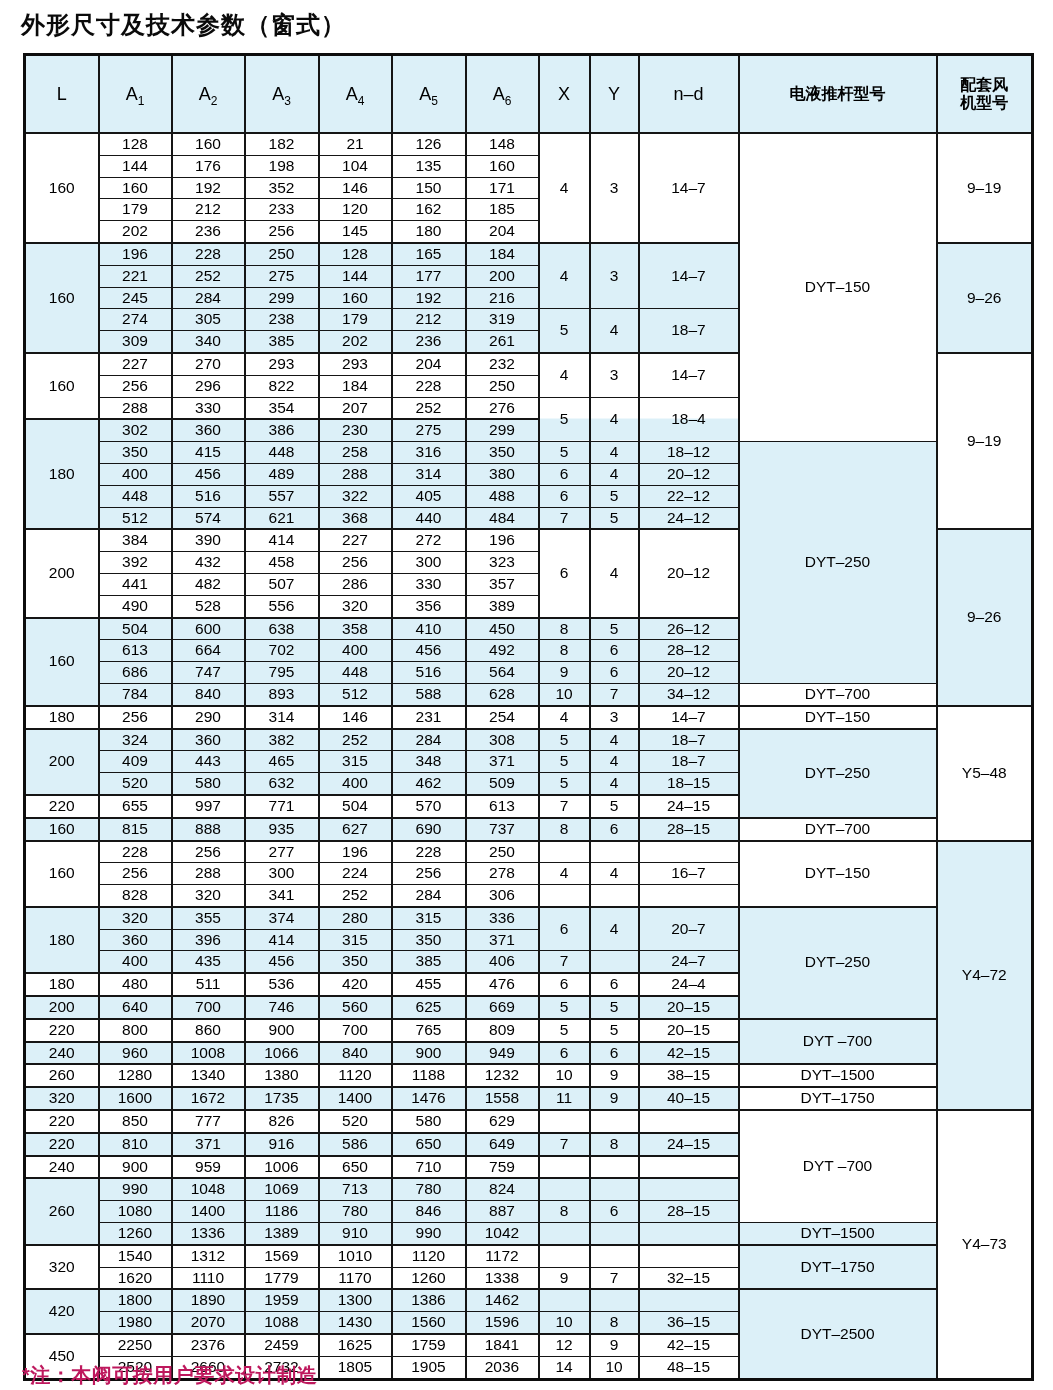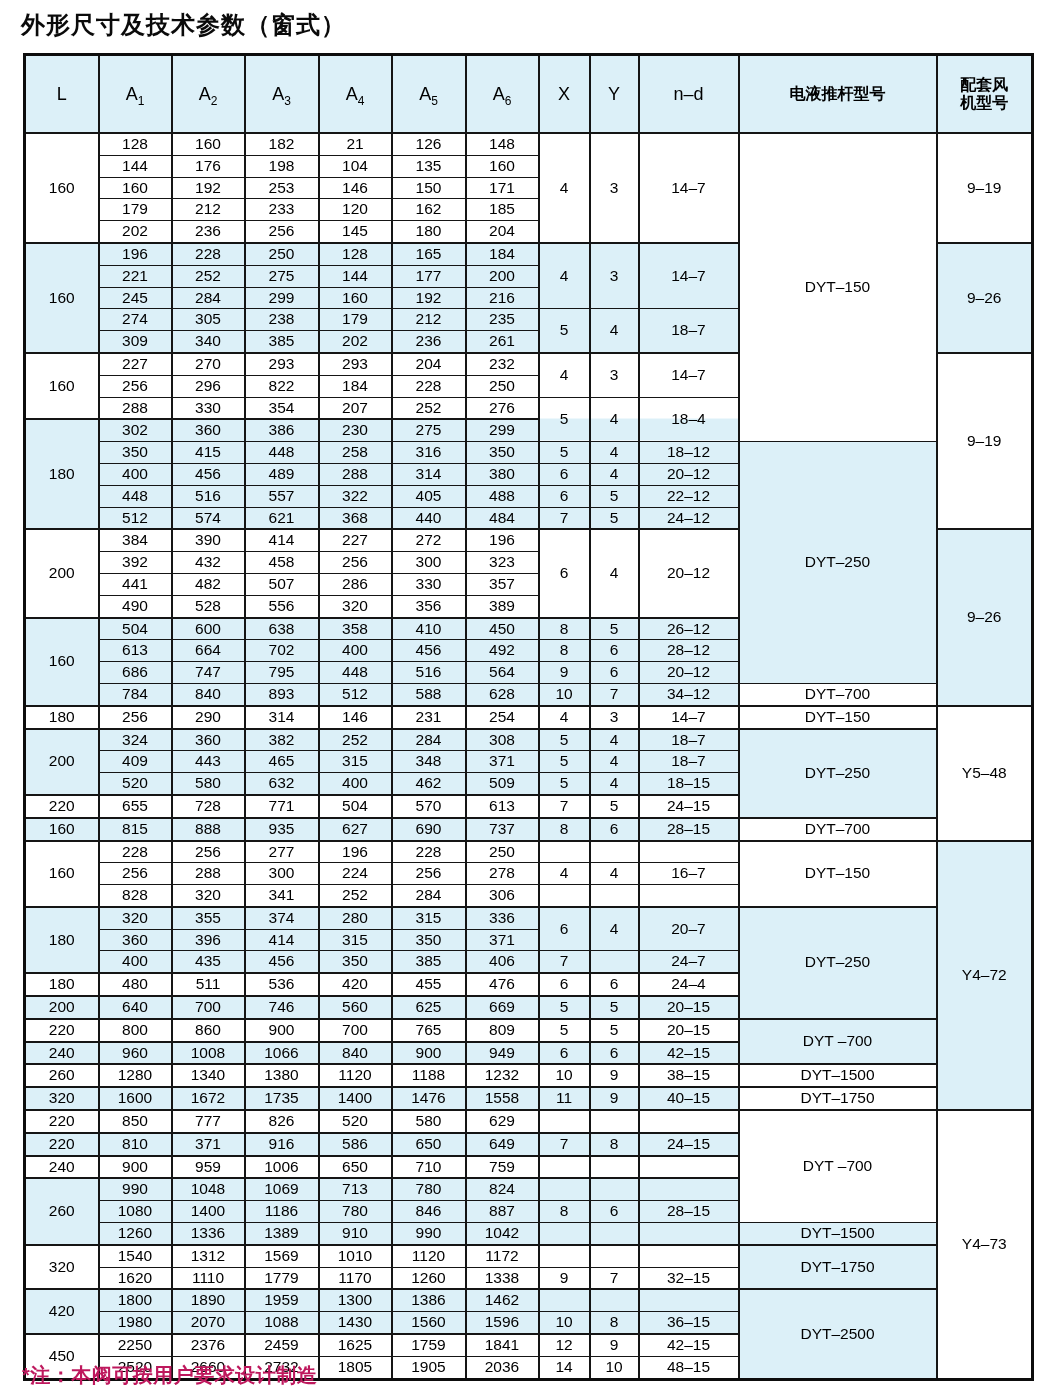--- a/index.html
+++ b/index.html
@@ -98,21 +98,21 @@
           <td class="bg-w">144</td>
           <td class="bg-w">176</td>
           <td class="bg-w">198</td>
           <td class="bg-w">104</td>
           <td class="bg-w">135</td>
           <td class="bg-w">160</td>
         </tr>
         <tr>
           <td class="bg-w">160</td>
           <td class="bg-w">192</td>
-          <td class="bg-w">253</td>
+          <td class="bg-w">352</td>
           <td class="bg-w">146</td>
           <td class="bg-w">150</td>
           <td class="bg-w">171</td>
         </tr>
         <tr>
           <td class="bg-w">179</td>
           <td class="bg-w">212</td>
           <td class="bg-w">233</td>
           <td class="bg-w">120</td>
           <td class="bg-w">162</td>
@@ -154,21 +154,21 @@
           <td class="bg-b">160</td>
           <td class="bg-b">192</td>
           <td class="bg-b">216</td>
         </tr>
         <tr>
           <td class="bg-b">274</td>
           <td class="bg-b">305</td>
           <td class="bg-b">238</td>
           <td class="bg-b">179</td>
           <td class="bg-b">212</td>
-          <td class="bg-b">235</td>
+          <td class="bg-b">319</td>
           <td rowspan="2" class="bg-b">5</td>
           <td rowspan="2" class="bg-b">4</td>
           <td rowspan="2" class="bg-b">18–7</td>
         </tr>
         <tr>
           <td class="bg-b">309</td>
           <td class="bg-b">340</td>
           <td class="bg-b">385</td>
           <td class="bg-b">202</td>
           <td class="bg-b">236</td>
@@ -388,21 +388,21 @@
           <td class="bg-b">400</td>
           <td class="bg-b">462</td>
           <td class="bg-b">509</td>
           <td class="bg-b">5</td>
           <td class="bg-b">4</td>
           <td class="bg-b">18–15</td>
         </tr>
         <tr class="sec">
           <td class="bg-w">220</td>
           <td class="bg-w">655</td>
-          <td class="bg-w">728</td>
+          <td class="bg-w">997</td>
           <td class="bg-w">771</td>
           <td class="bg-w">504</td>
           <td class="bg-w">570</td>
           <td class="bg-w">613</td>
           <td class="bg-w">7</td>
           <td class="bg-w">5</td>
           <td class="bg-w">24–15</td>
         </tr>
         <tr class="sec">
           <td class="bg-b">160</td>

